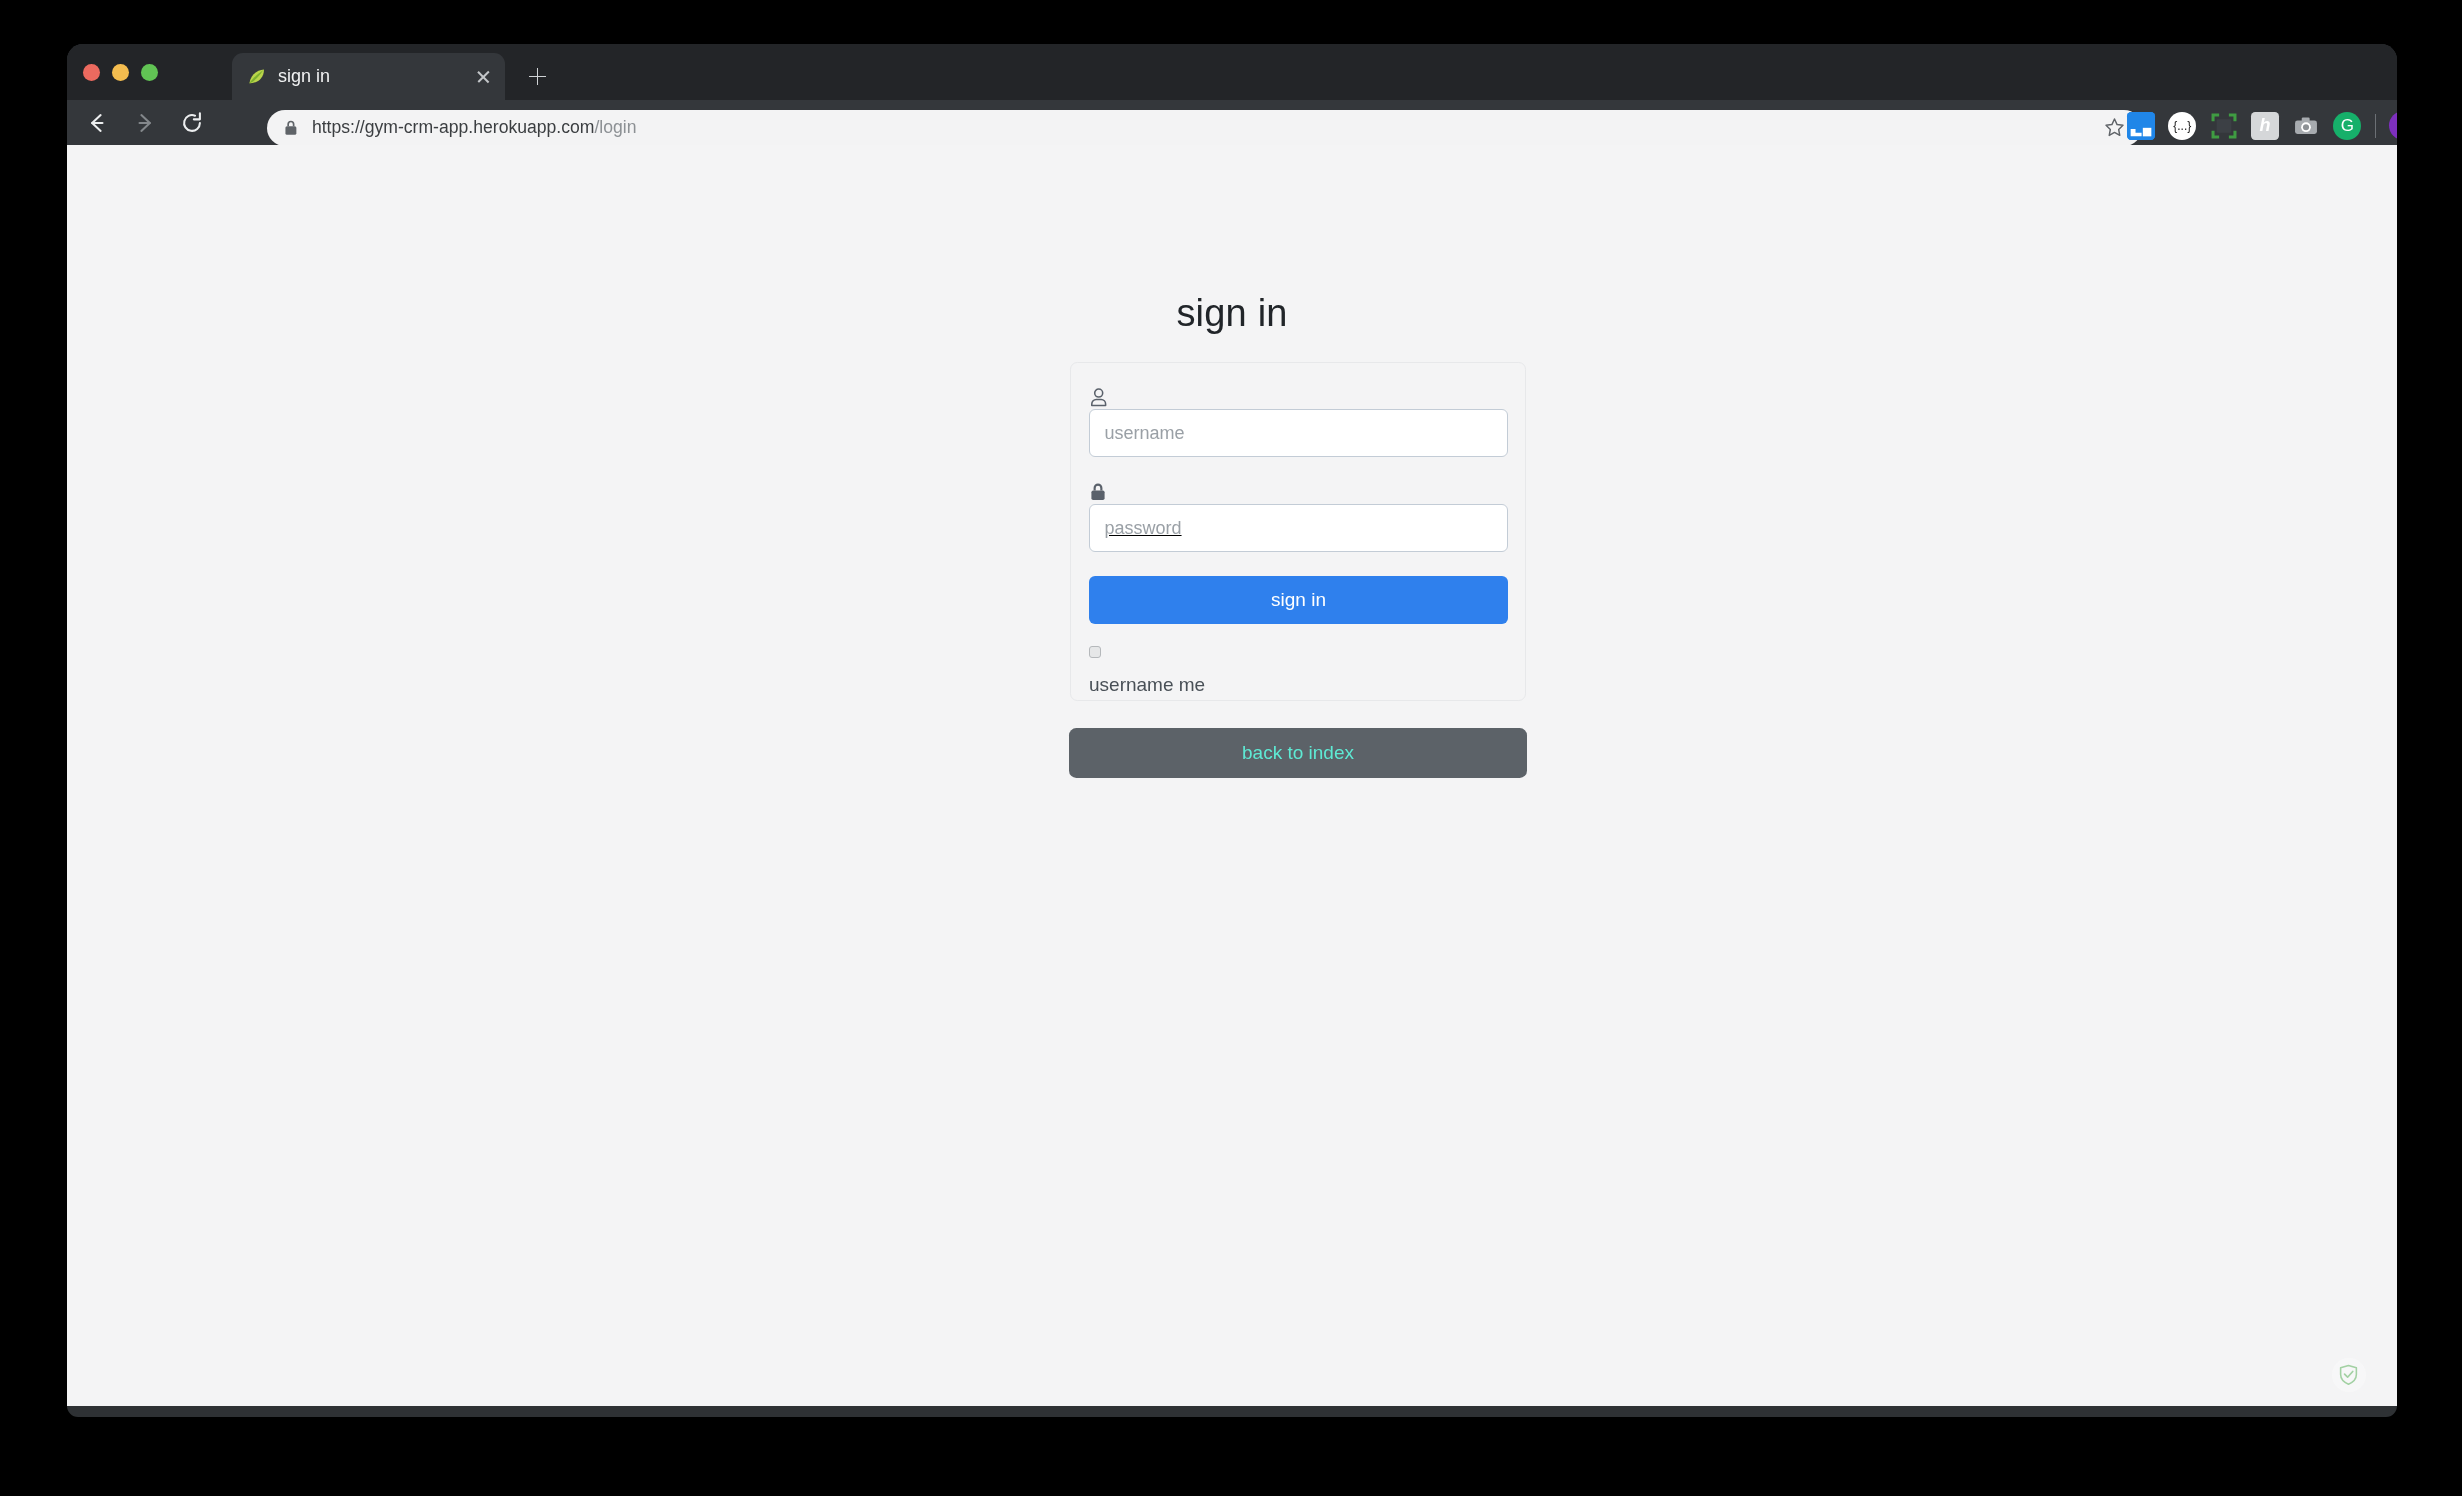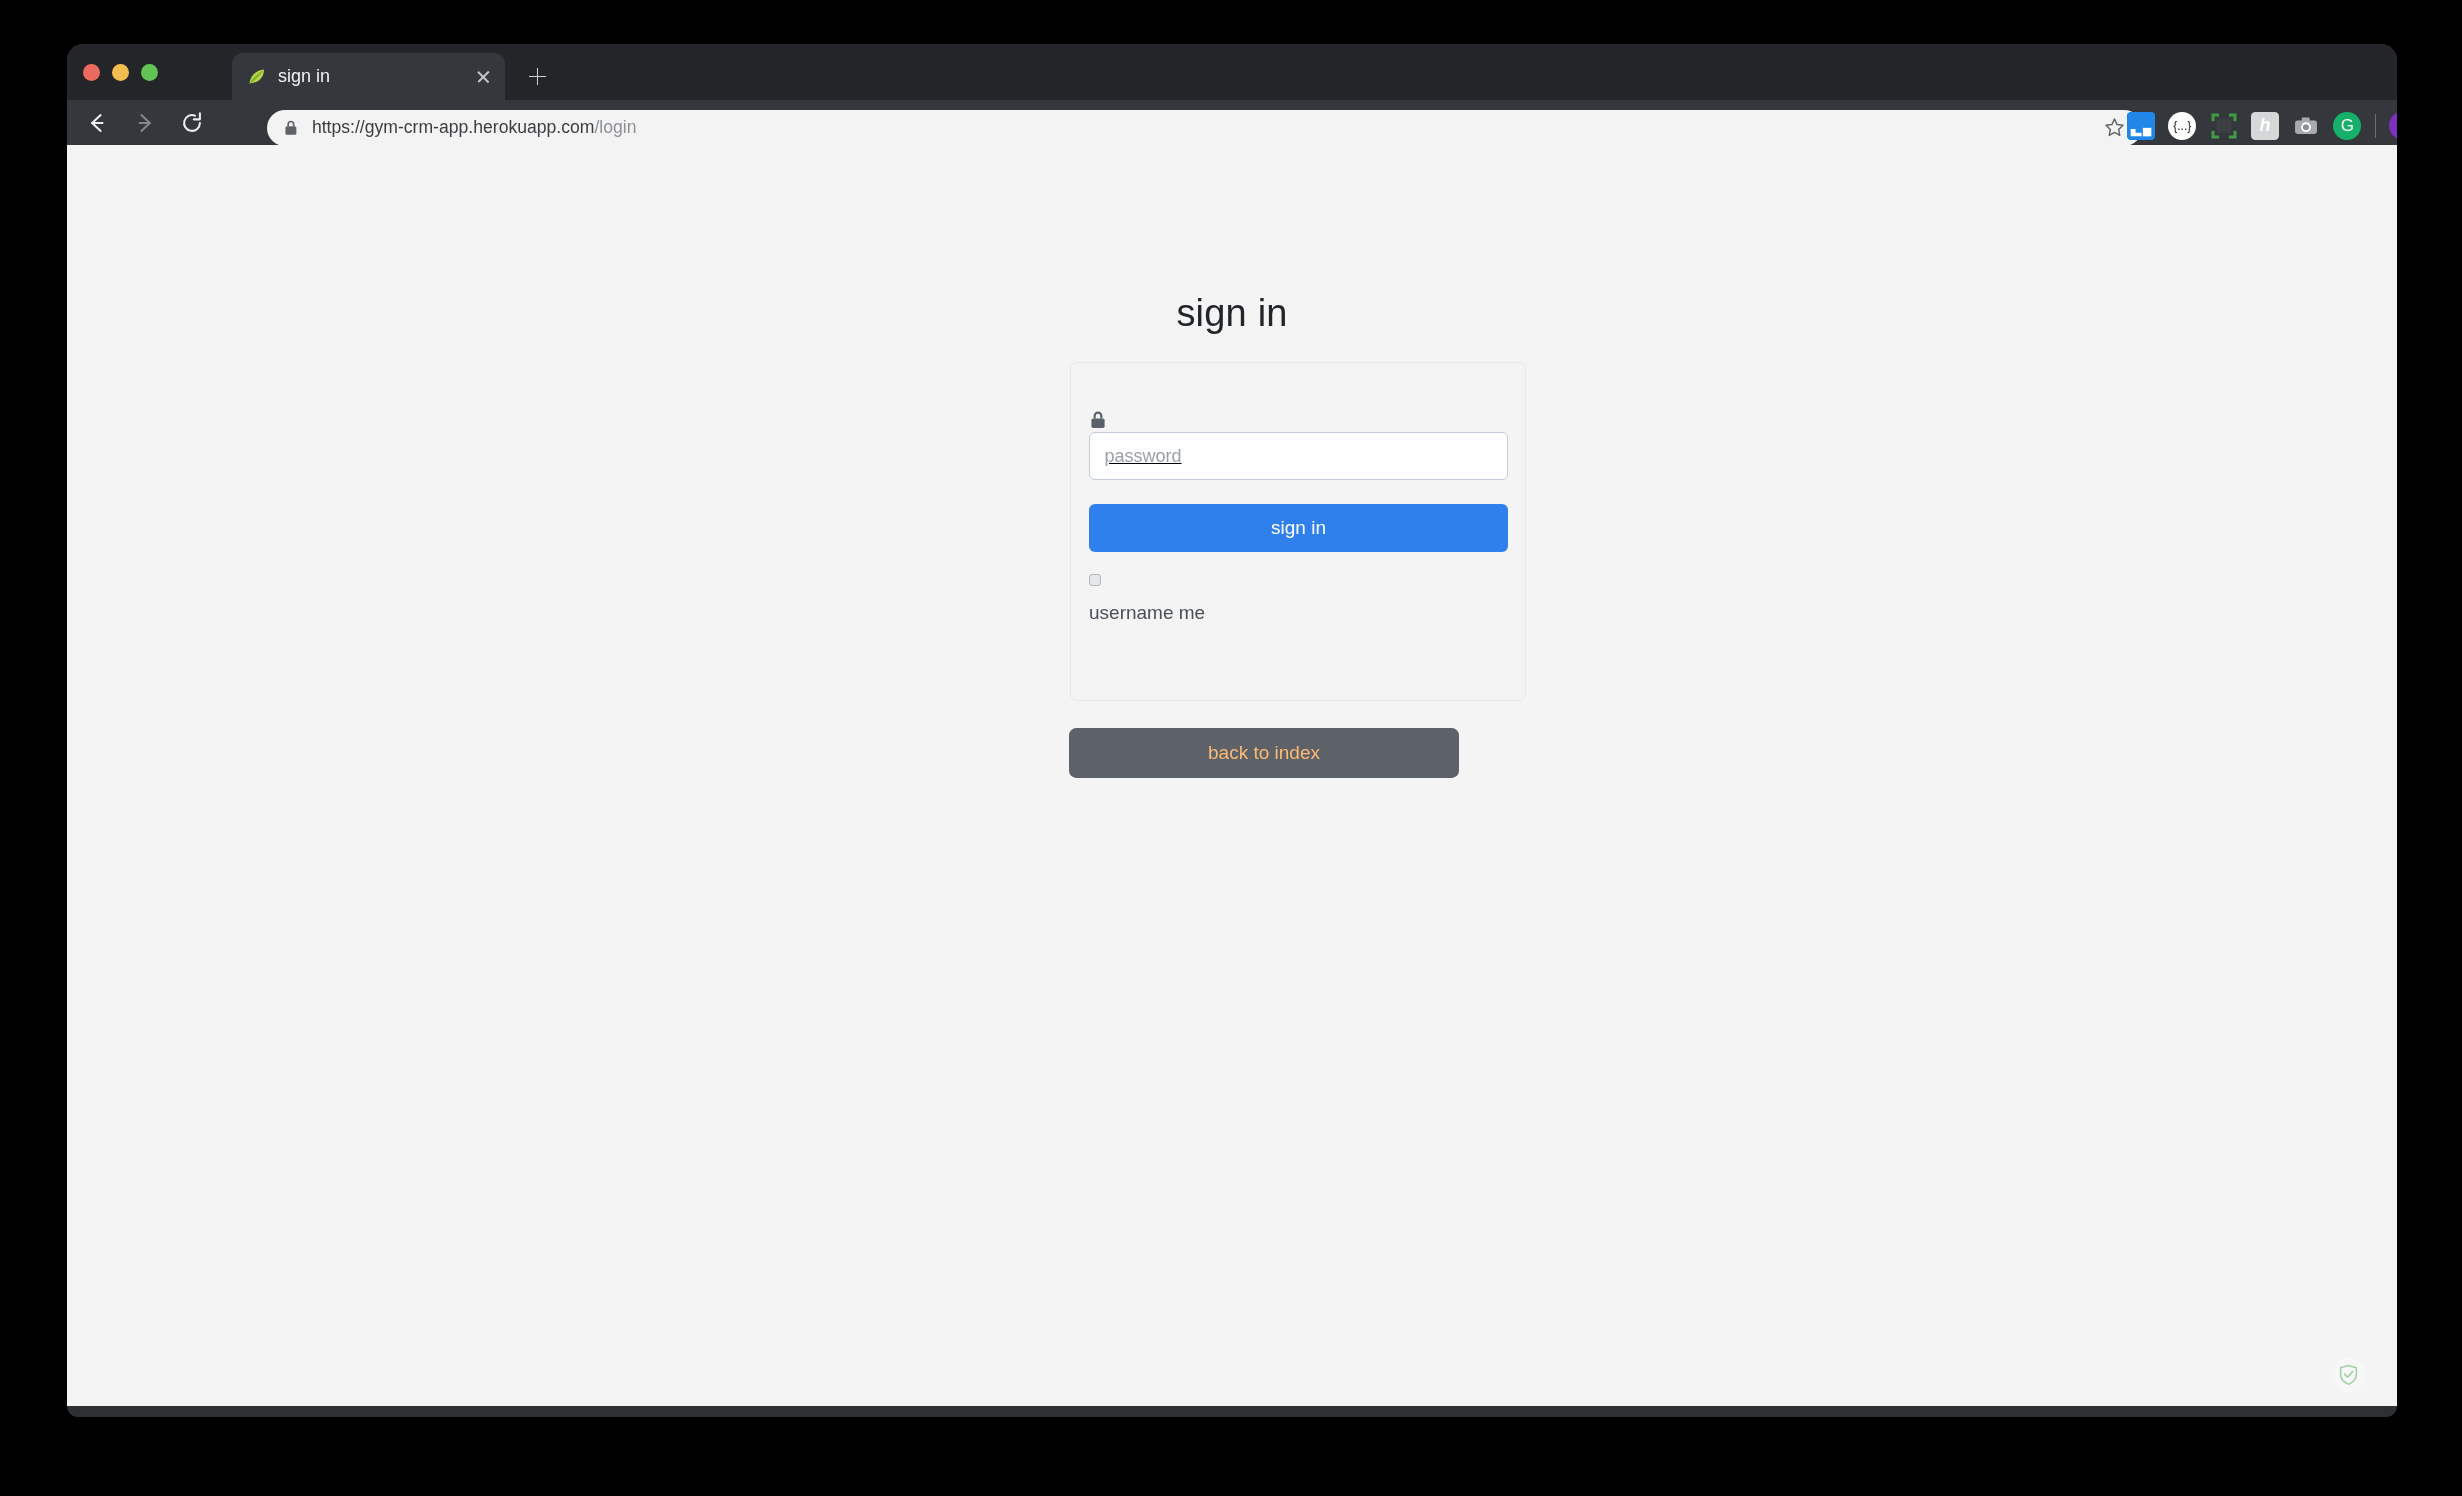--- a/index.html
+++ b/index.html
@@ -309,26 +309,26 @@
     display: block;
     margin-top: 15.8px;
     font-size: 19px;
     color: #495057;
   }
 
   #back-button {
     position: absolute;
     left: 1002px;
     top: 583px;
-    width: 390px;
+    width: 458px;
     height: 50px;
     background: #5c6268;
     border: none;
     border-radius: 7.3px;
-    color: #fdba74;
+    color: #5eead4;
     font-family: "Liberation Sans", sans-serif;
     font-size: 19px;
     cursor: pointer;
   }
 
   #adguard-badge {
     position: absolute;
     right: 31.5px;
     bottom: 14.5px;
     width: 34px;
@@ -444,20 +444,29 @@
     </div>
   </div>
 
   <div id="viewport">
 
     <div id="page-heading">sign in</div>
 
     <div id="login-card">
       <div id="card-inner">
 
+        <div id="username-block">
+          <div class="field-icon-row">
+            <svg width="19.4" height="20.6" viewBox="0 0 32 34">
+              <circle cx="16" cy="10" r="6.6" fill="none" stroke="#5a616b" stroke-width="2.6"></circle>
+              <path d="M4.6 30.5 v-2.6 a7.4 7.4 0 0 1 7.4 -7.4 h8 a7.4 7.4 0 0 1 7.4 7.4 v2.6 Z" fill="none" stroke="#5a616b" stroke-width="2.6" stroke-linejoin="round"></path>
+            </svg>
+          </div>
+          <input class="field-input" id="username-input" type="text" placeholder="username" style="">
+        </div>
 
         <div id="password-block">
           <div class="field-icon-row">
             <svg width="18" height="20.6" viewBox="0 0 30 34">
               <rect x="4" y="14" width="22" height="16" rx="3" fill="#5a616b"></rect>
               <path d="M9.4 14 V9.8 a5.6 5.6 0 0 1 11.2 0 V14" fill="none" stroke="#5a616b" stroke-width="3.6"></path>
             </svg>
           </div>
           <input class="field-input" id="password-input" type="password" placeholder="password" style="">
         </div>

